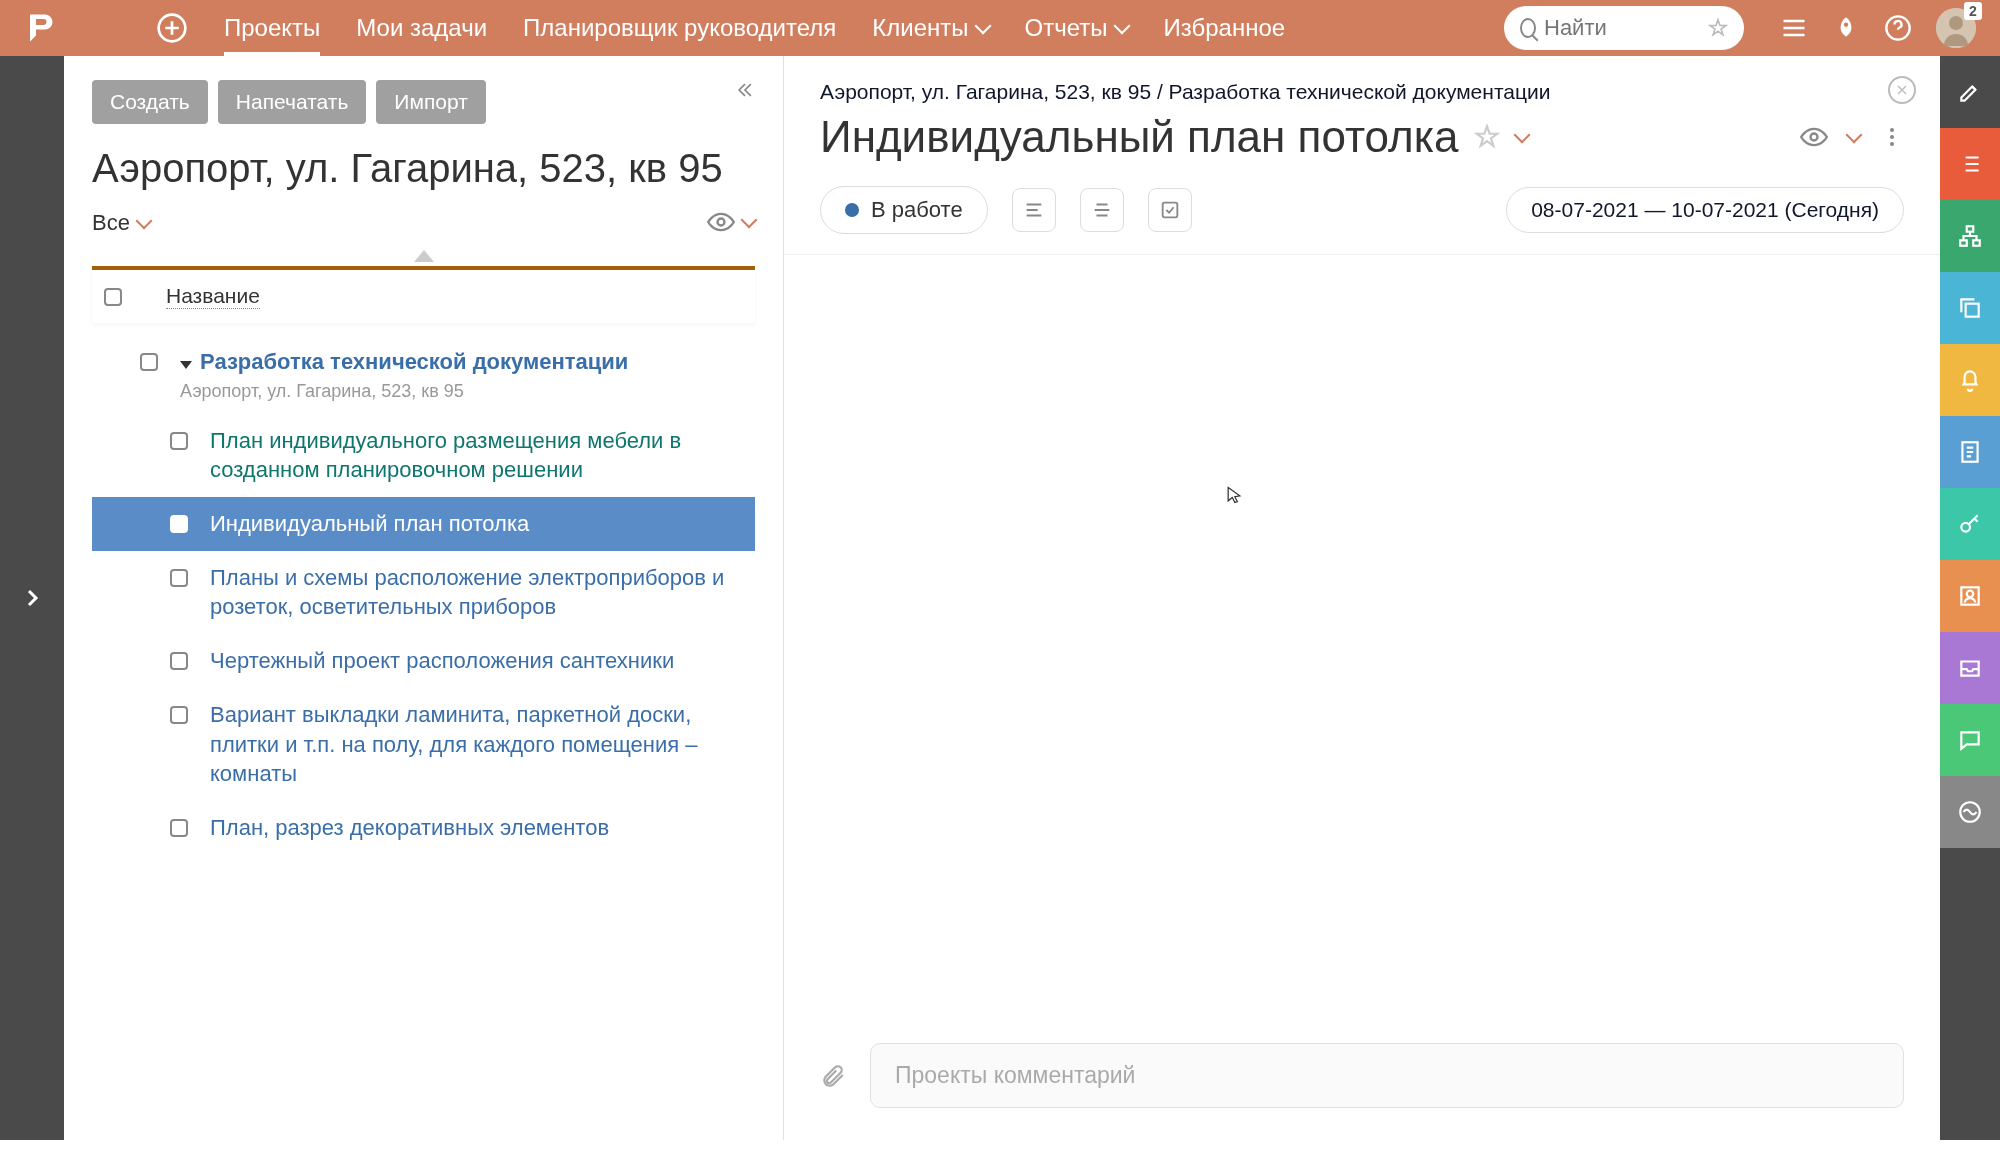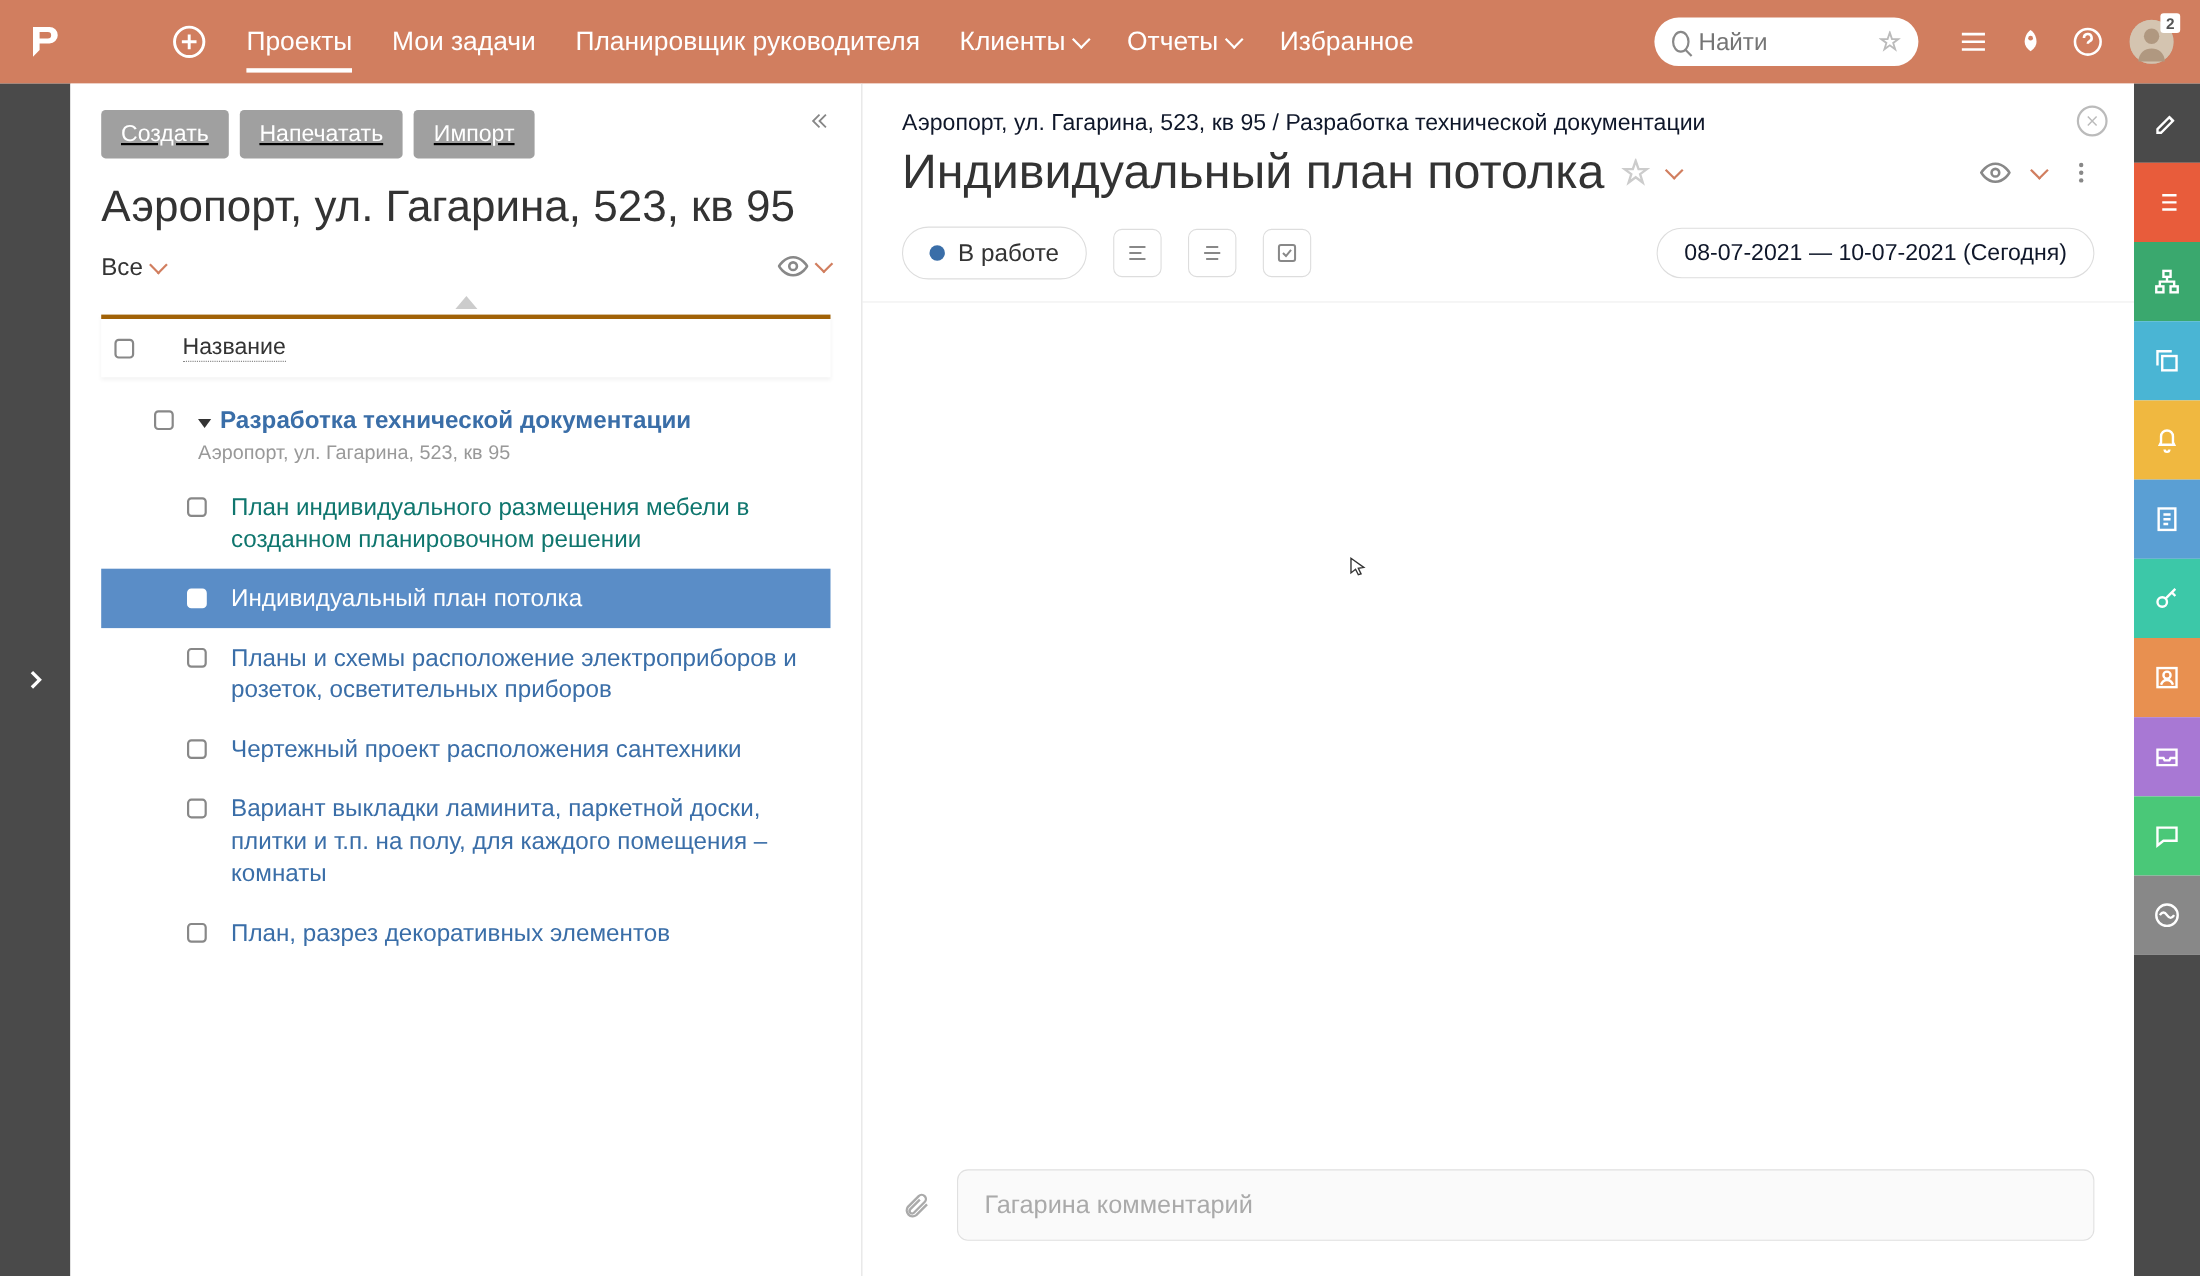--- a/index.html
+++ b/index.html
@@ -1,19 +1,19 @@
 <!DOCTYPE html>
 <html><head>
 <meta charset="utf-8">
 <style>
 * { margin: 0; padding: 0; box-sizing: border-box; }
 body { font-family: -apple-system, BlinkMacSystemFont, "Segoe UI", Arial, sans-serif; background: #fff; width: 2000px; height: 1160px; overflow: hidden; position: relative; }
 
 
-.header { height: 76px; background: #d17e5f; display: flex; align-items: center; padding: 0 24px; gap: 36px; }
+.header { height: 56px; background: #d17e5f; display: flex; align-items: center; padding: 0 24px; gap: 36px; }
 .logo { width: 36px; height: 36px; color: #fff; }
 .plus-icon { width: 32px; height: 32px; color: #fff; cursor: pointer; margin-left: 60px;}
 .nav { display: flex; gap: 36px; }
 .nav-item { color: #fff; font-size: 24px; cursor: pointer; display: flex; align-items: center; gap: 8px; padding: 22px 0; position: relative; }
 .nav-item.active::after { content: ''; position: absolute; bottom: 8px; left: 0; right: 0; height: 4px; background: #fff; }
 .chev-down { width: 12px; height: 12px; border-left: 2px solid #fff; border-bottom: 2px solid #fff; transform: rotate(-45deg); margin-top: -4px; }
 .header-spacer { flex: 1; }
 .search-box { background: #fff; border-radius: 24px; height: 44px; display: flex; align-items: center; padding: 0 16px; gap: 8px; width: 240px; }
 .search-box input { border: none; outline: none; font-size: 22px; color: #888; width: 100%; background: transparent; }
 .search-icon { width: 20px; height: 20px; border: 2px solid #888; border-radius: 50%; position: relative; }
@@ -24,21 +24,21 @@
 .avatar-badge { position: absolute; top: -6px; right: -6px; background: #fff; color: #555; font-size: 14px; width: 18px; height: 18px; border-radius: 3px; display: flex; align-items: center; justify-content: center; font-weight: bold; }
 
 
 .main { display: flex; height: calc(100% - 76px); }
 .left-rail { width: 64px; background: #4a4a4a; display: flex; align-items: center; justify-content: center; }
 .left-rail-arrow { color: #fff; font-size: 28px; }
 
 
 .task-panel { width: 720px; background: #fff; border-right: 1px solid #e0e0e0; padding: 24px 28px 0 28px; position: relative; overflow: hidden; }
 .collapse-icon { position: absolute; top: 24px; right: 28px; color: #888; cursor: pointer; font-size: 20px; }
-.action-buttons { display: flex; gap: 10px; margin-bottom: 20px; text-decoration: underline; }
+.action-buttons { display: flex; gap: 10px; margin-bottom: 20px; }
 .btn { background: #a0a0a0; color: #fff; border: none; padding: 10px 18px; font-size: 21px; border-radius: 4px; cursor: pointer; }
 .project-title { font-size: 40px; color: #333; line-height: 1.2; margin-bottom: 16px; }
 .filter-row { display: flex; justify-content: space-between; align-items: flex-end; margin-bottom: 12px; }
 .filter-all { color: #333; font-size: 22px; display: flex; align-items: center; gap: 8px; }
 .filter-all .chev-down { border-color: #d17e5f; }
 .eye-group { display: flex; align-items: center; gap: 8px; }
 .eye-group .chev-down { border-color: #d17e5f; }
 .up-arrow-tab { text-align: center; }
 .up-arrow-tab span { display: inline-block; width: 0; height: 0; border-left: 10px solid transparent; border-right: 10px solid transparent; border-bottom: 12px solid #ccc; }
 .list-header { display: flex; align-items: center; gap: 44px; padding: 14px 12px; border-top: 4px solid #a16207; background: #fff; box-shadow: 0 2px 4px rgba(0,0,0,0.05); }
@@ -322,21 +322,21 @@
             <path d="M5 3l14 10-6 1 3 6-3 1-3-6-5 4z"></path>
           </svg>
       </span>
     </div>
     <div class="comment-bar">
       <span class="clip-icon">
         <svg viewBox="0 0 24 24" width="26" height="26" fill="none" stroke="#aaa" stroke-width="2">
             <path d="M21 11l-9 9a5 5 0 0 1-7-7l9-9a3.5 3.5 0 0 1 5 5l-9 9a2 2 0 0 1-3-3l8-8"></path>
           </svg>
       </span>
-      <div class="comment-input">Гагарина комментарий</div>
+      <div class="comment-input">Проекты комментарий</div>
     </div>
   </div>
 
   <div class="right-rail">
     <div class="rail-icon rc1">
         <svg viewBox="0 0 24 24" width="26" height="26" fill="none" stroke="#fff" stroke-width="2">
           <path d="M4 17l10-10 3 3-10 10H4v-3z"></path>
           <path d="M14 7l3 3"></path>
         </svg>
       </div>

